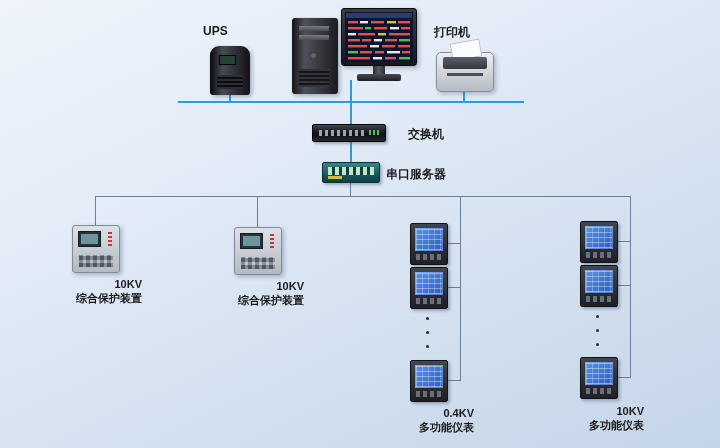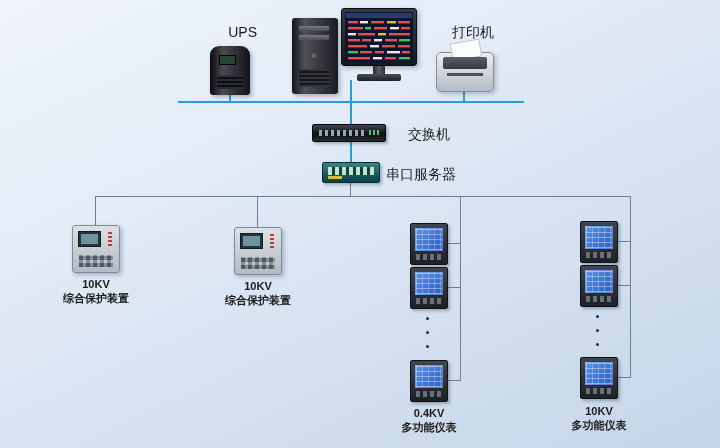--- a/index.html
+++ b/index.html
@@ -2,22 +2,22 @@
 <html><head>
 <meta charset="utf-8">
 <style>
   html,body{margin:0;padding:0;background:#cfd9e8;}
   body{font-family:"Liberation Sans","DejaVu Sans",sans-serif;}
   .stage{position:relative;width:720px;height:448px;overflow:hidden;
          background:linear-gradient(155deg,#eff4fb 0%,#e2ebf7 35%,#cfdded 75%,#c5d5e9 100%);}
   .abs{position:absolute;}
   .bus{background:#2b9cd8;}
   .wire{background:#6b7f99;}
-  .lbl{position:absolute;color:#1a1a1a;font-size:14px;font-weight:normal;white-space:nowrap;text-align:right;}
-  .lbl2{position:absolute;color:#1a1a1a;font-size:11px;font-weight:bold;text-align:center;line-height:14px;white-space:nowrap;}
+  .lbl{position:absolute;color:#1a1a1a;font-size:12px;font-weight:bold;white-space:nowrap;text-align:left;}
+  .lbl2{position:absolute;color:#1a1a1a;font-size:11px;font-weight:bold;text-align:right;line-height:14px;white-space:nowrap;}
 
   
   .ups{background:linear-gradient(90deg,#08080c,#4a4a54 32%,#111116);border-radius:9px 9px 3px 3px;box-shadow:2px 2px 4px rgba(40,60,90,.35);}
   .ups-screen{position:absolute;left:9px;top:9px;width:15px;height:8px;background:#254532;border:1px solid #000;}
   .ups-vent{position:absolute;left:7px;right:7px;bottom:6px;height:14px;background:repeating-linear-gradient(0deg,#2d2d36 0 2px,#0c0c11 2px 4px);}
 
   
   .pc{background:linear-gradient(90deg,#141419,#50505a 28%,#1b1b21);border-radius:3px;box-shadow:2px 2px 4px rgba(40,60,90,.35);}
   .pc-bay{position:absolute;left:7px;width:30px;height:5px;background:linear-gradient(180deg,#7a7a84,#4a4a52);}
   .pc-btn{position:absolute;left:18px;top:34px;width:7px;height:7px;border-radius:50%;background:#666;box-shadow:inset 0 0 2px #000;}

